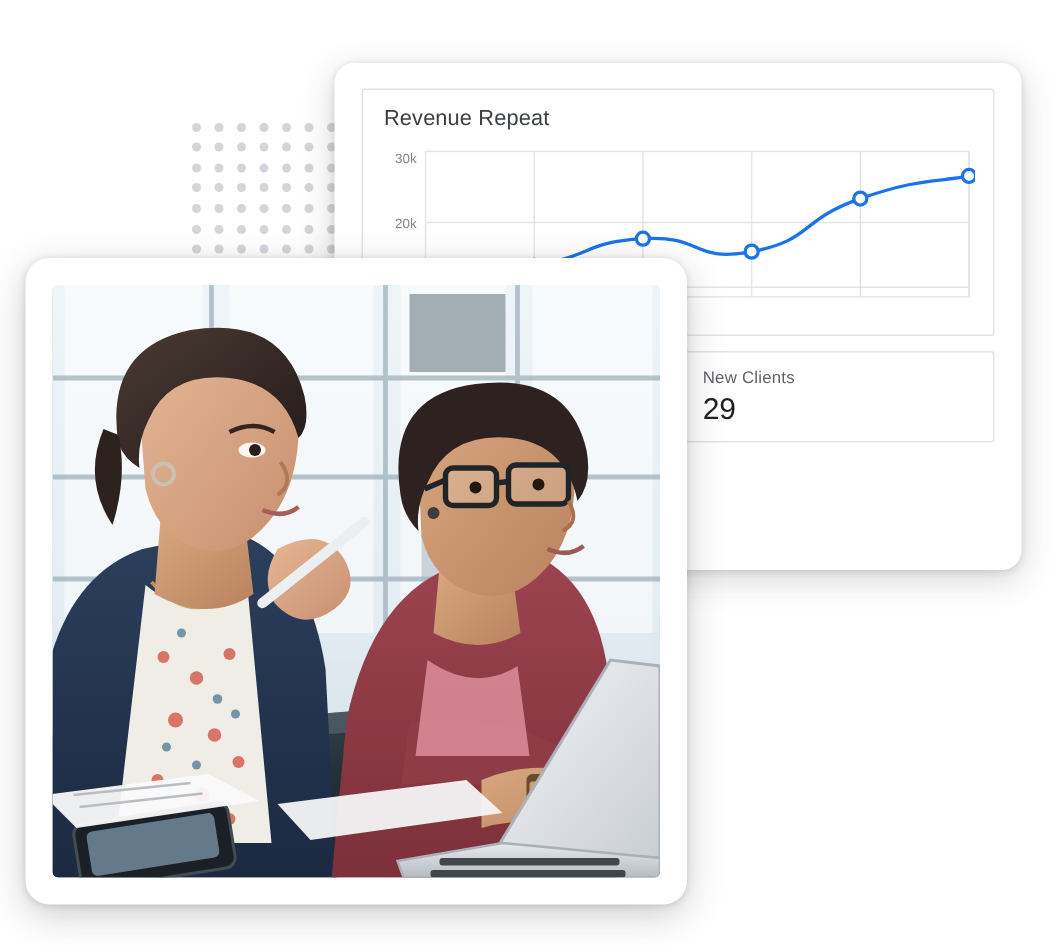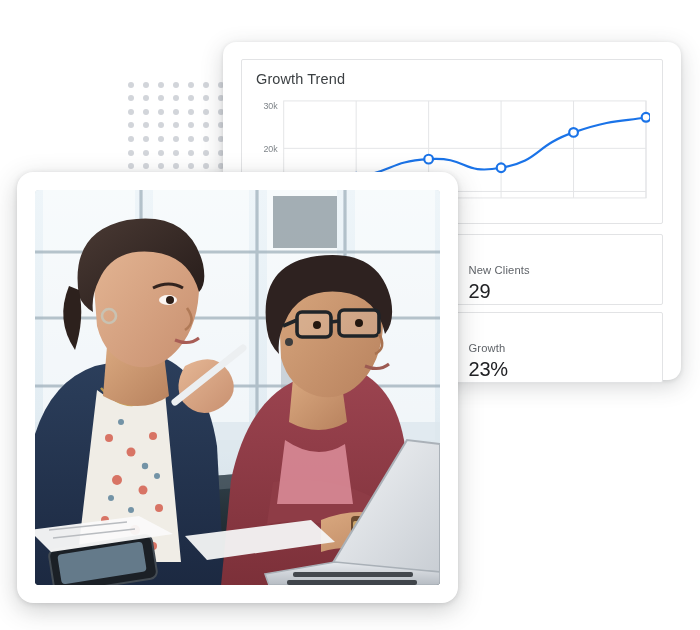--- a/index.html
+++ b/index.html
@@ -59,21 +59,21 @@
   .chart-area{position:relative;height:118px;margin-top:6px;}
   .chart-area svg{display:block;}
 
   
   .stats{
     position:absolute;left:0;right:0;top:175px;bottom:0;
     display:grid;grid-template-columns:1fr 1fr;grid-template-rows:1fr 1fr;
     gap:7px;
   }
   .stat{
-    padding:28px 0 0 12px;
+    padding:10px 0 0 12px;
   }
   .stat .label{
     font-size:11.2px;color:#5f6368;line-height:14px;letter-spacing:.15px;
   }
   .stat .value{
     font-size:20px;color:#202124;line-height:26px;margin-top:1px;
     letter-spacing:-.2px;
   }
 
   
@@ -155,21 +155,21 @@
       <i style="background: rgb(210, 213, 218);"></i>
       <i style="background: rgb(210, 213, 218);"></i>
       <i style="background: rgb(210, 213, 218);"></i>
       <i style="background: rgb(210, 213, 218);"></i>
     </div>
 
   <div class="dash-card">
     <div class="dash-inner">
 
       <div class="panel chart-panel">
-        <div class="chart-title">Growth Trend</div>
+        <div class="chart-title">Revenue Repeat</div>
         <div class="chart-area">
           <svg id="chart-svg" viewBox="0 0 400 118" preserveAspectRatio="none">
               <text x="24" y="15.855555555555554" text-anchor="end" font-size="9" fill="#80868b" font-family="&quot;Liberation Sans&quot;, sans-serif">30k</text>
               <line x1="30" x2="396" y1="55.91111111111111" y2="55.91111111111111" stroke="#e4e5e7" stroke-width="1"></line>
               <text x="24" y="59.41111111111111" text-anchor="end" font-size="9" fill="#80868b" font-family="&quot;Liberation Sans&quot;, sans-serif">20k</text>
               <line x1="30" x2="396" y1="99.46666666666667" y2="99.46666666666667" stroke="#e4e5e7" stroke-width="1"></line>
               <text x="24" y="102.96666666666667" text-anchor="end" font-size="9" fill="#80868b" font-family="&quot;Liberation Sans&quot;, sans-serif">10k</text>
               <rect x="30" y="8" width="366" height="98" fill="none" stroke="#e4e5e7" stroke-width="1"></rect>
               <line x1="103.2" x2="103.2" y1="8" y2="106" stroke="#e4e5e7" stroke-width="1"></line>
               <line x1="176.4" x2="176.4" y1="8" y2="106" stroke="#e4e5e7" stroke-width="1"></line>
@@ -197,24 +197,20 @@
         <div class="panel stat">
           <div class="label">New Clients</div>
           <div class="value">29</div>
         </div>
 
         <div class="panel stat">
           <div class="label">Repeat Clients</div>
           <div class="value">57</div>
         </div>
 
-        <div class="panel stat">
-          <div class="label">Growth</div>
-          <div class="value">23%</div>
-        </div>
 
       </div>
     </div>
   </div>
 
   <div class="photo-card">
     <div class="photo-frame">
       <svg viewBox="0 0 405 395" preserveAspectRatio="xMidYMid slice">
         <defs>
           <linearGradient id="winBg" x1="0" y1="0" x2="0" y2="1">

